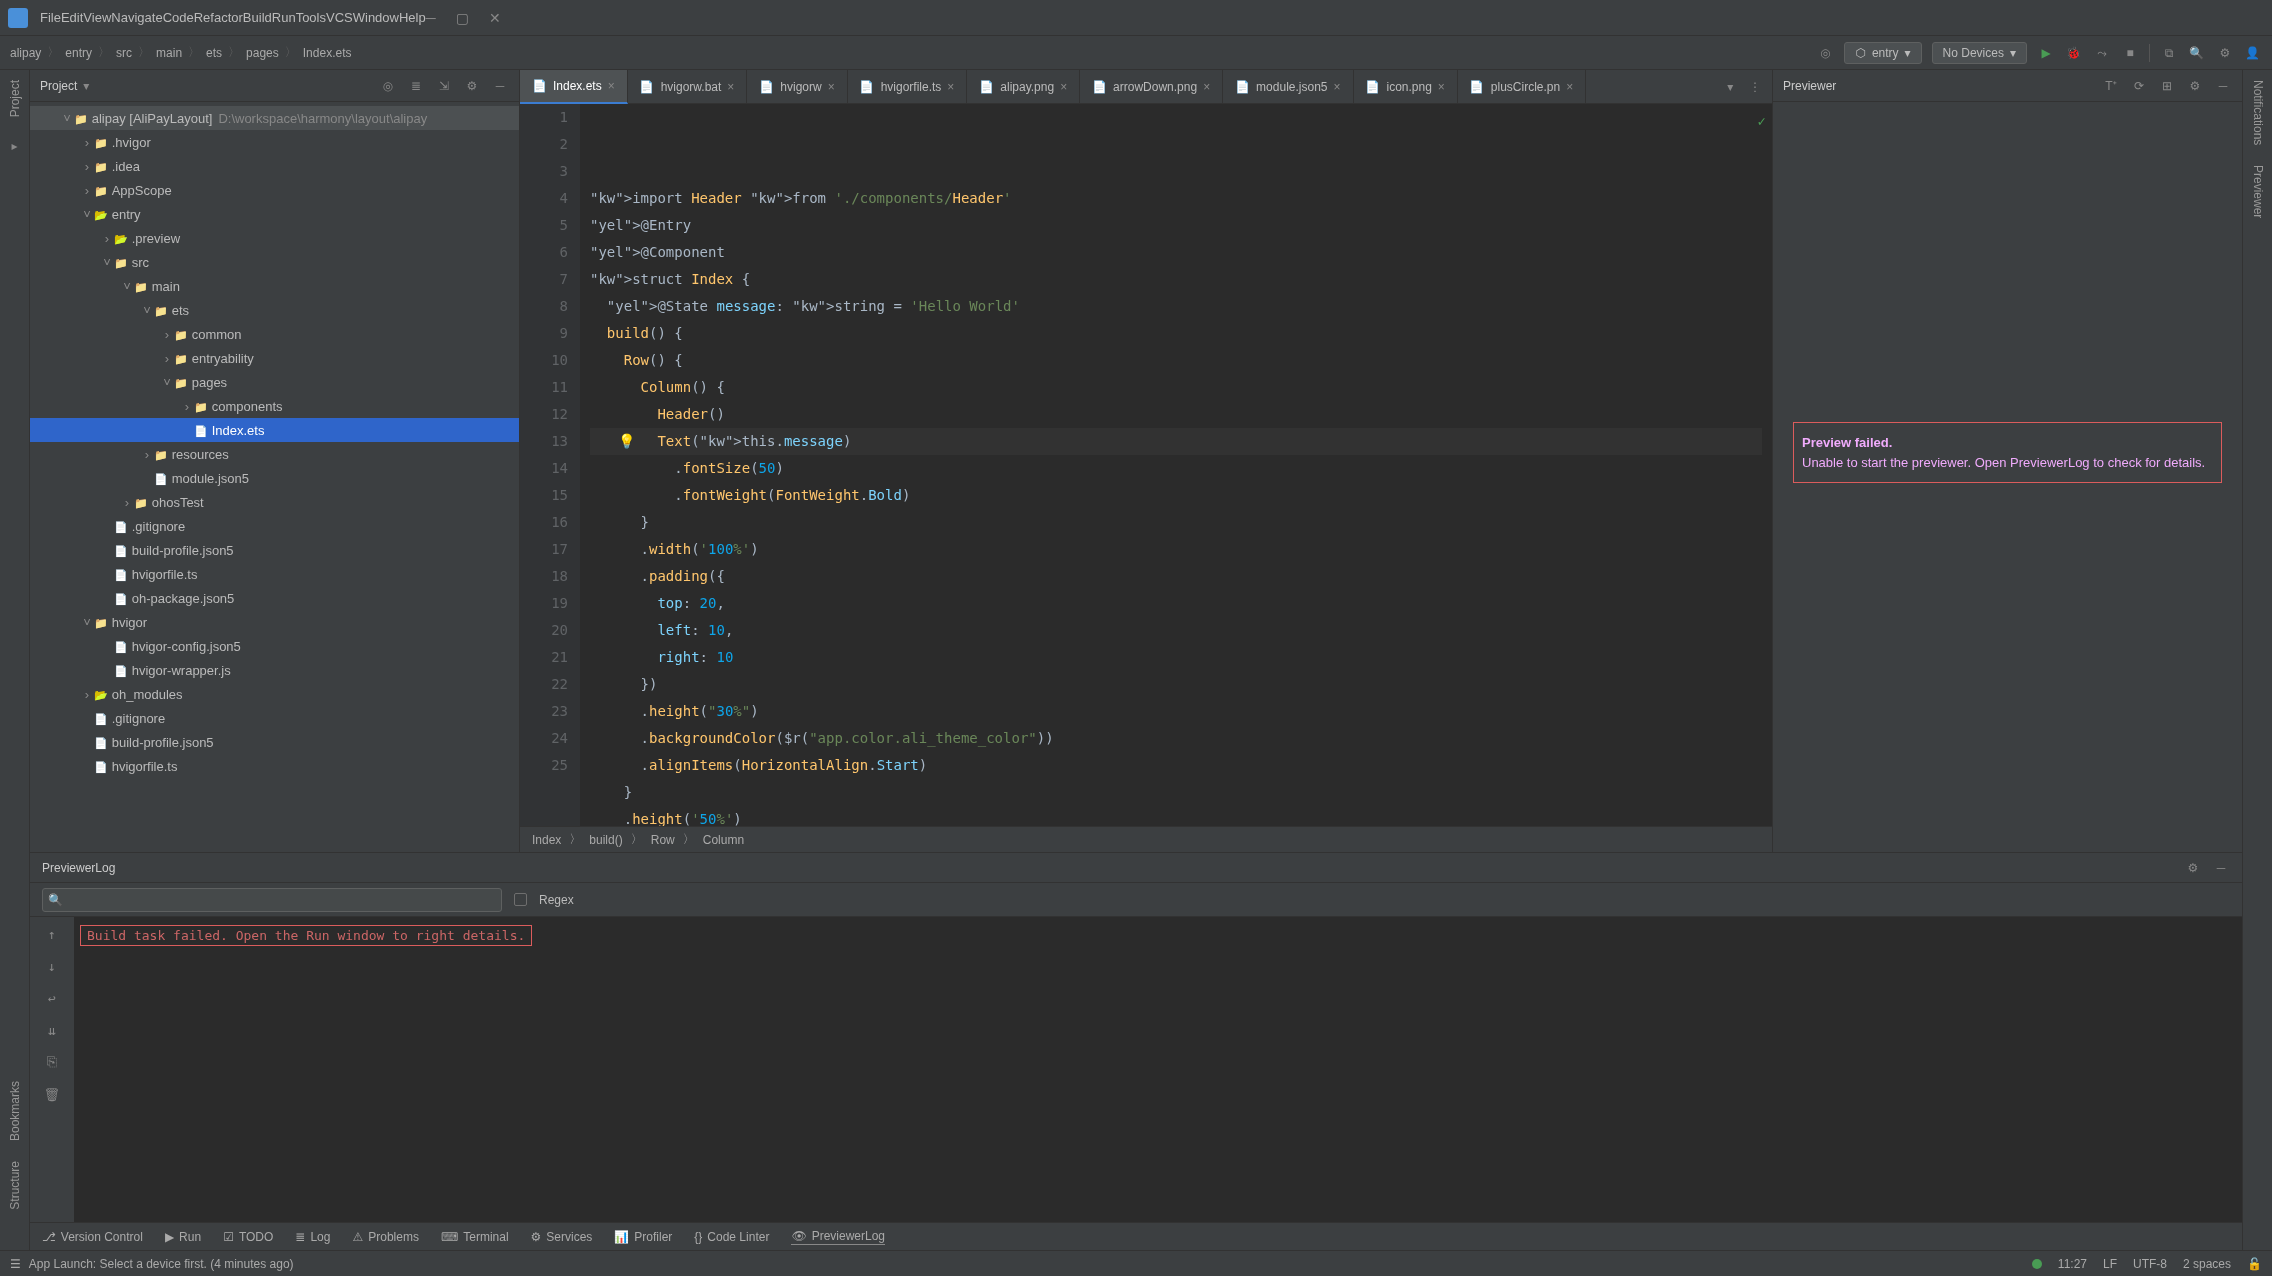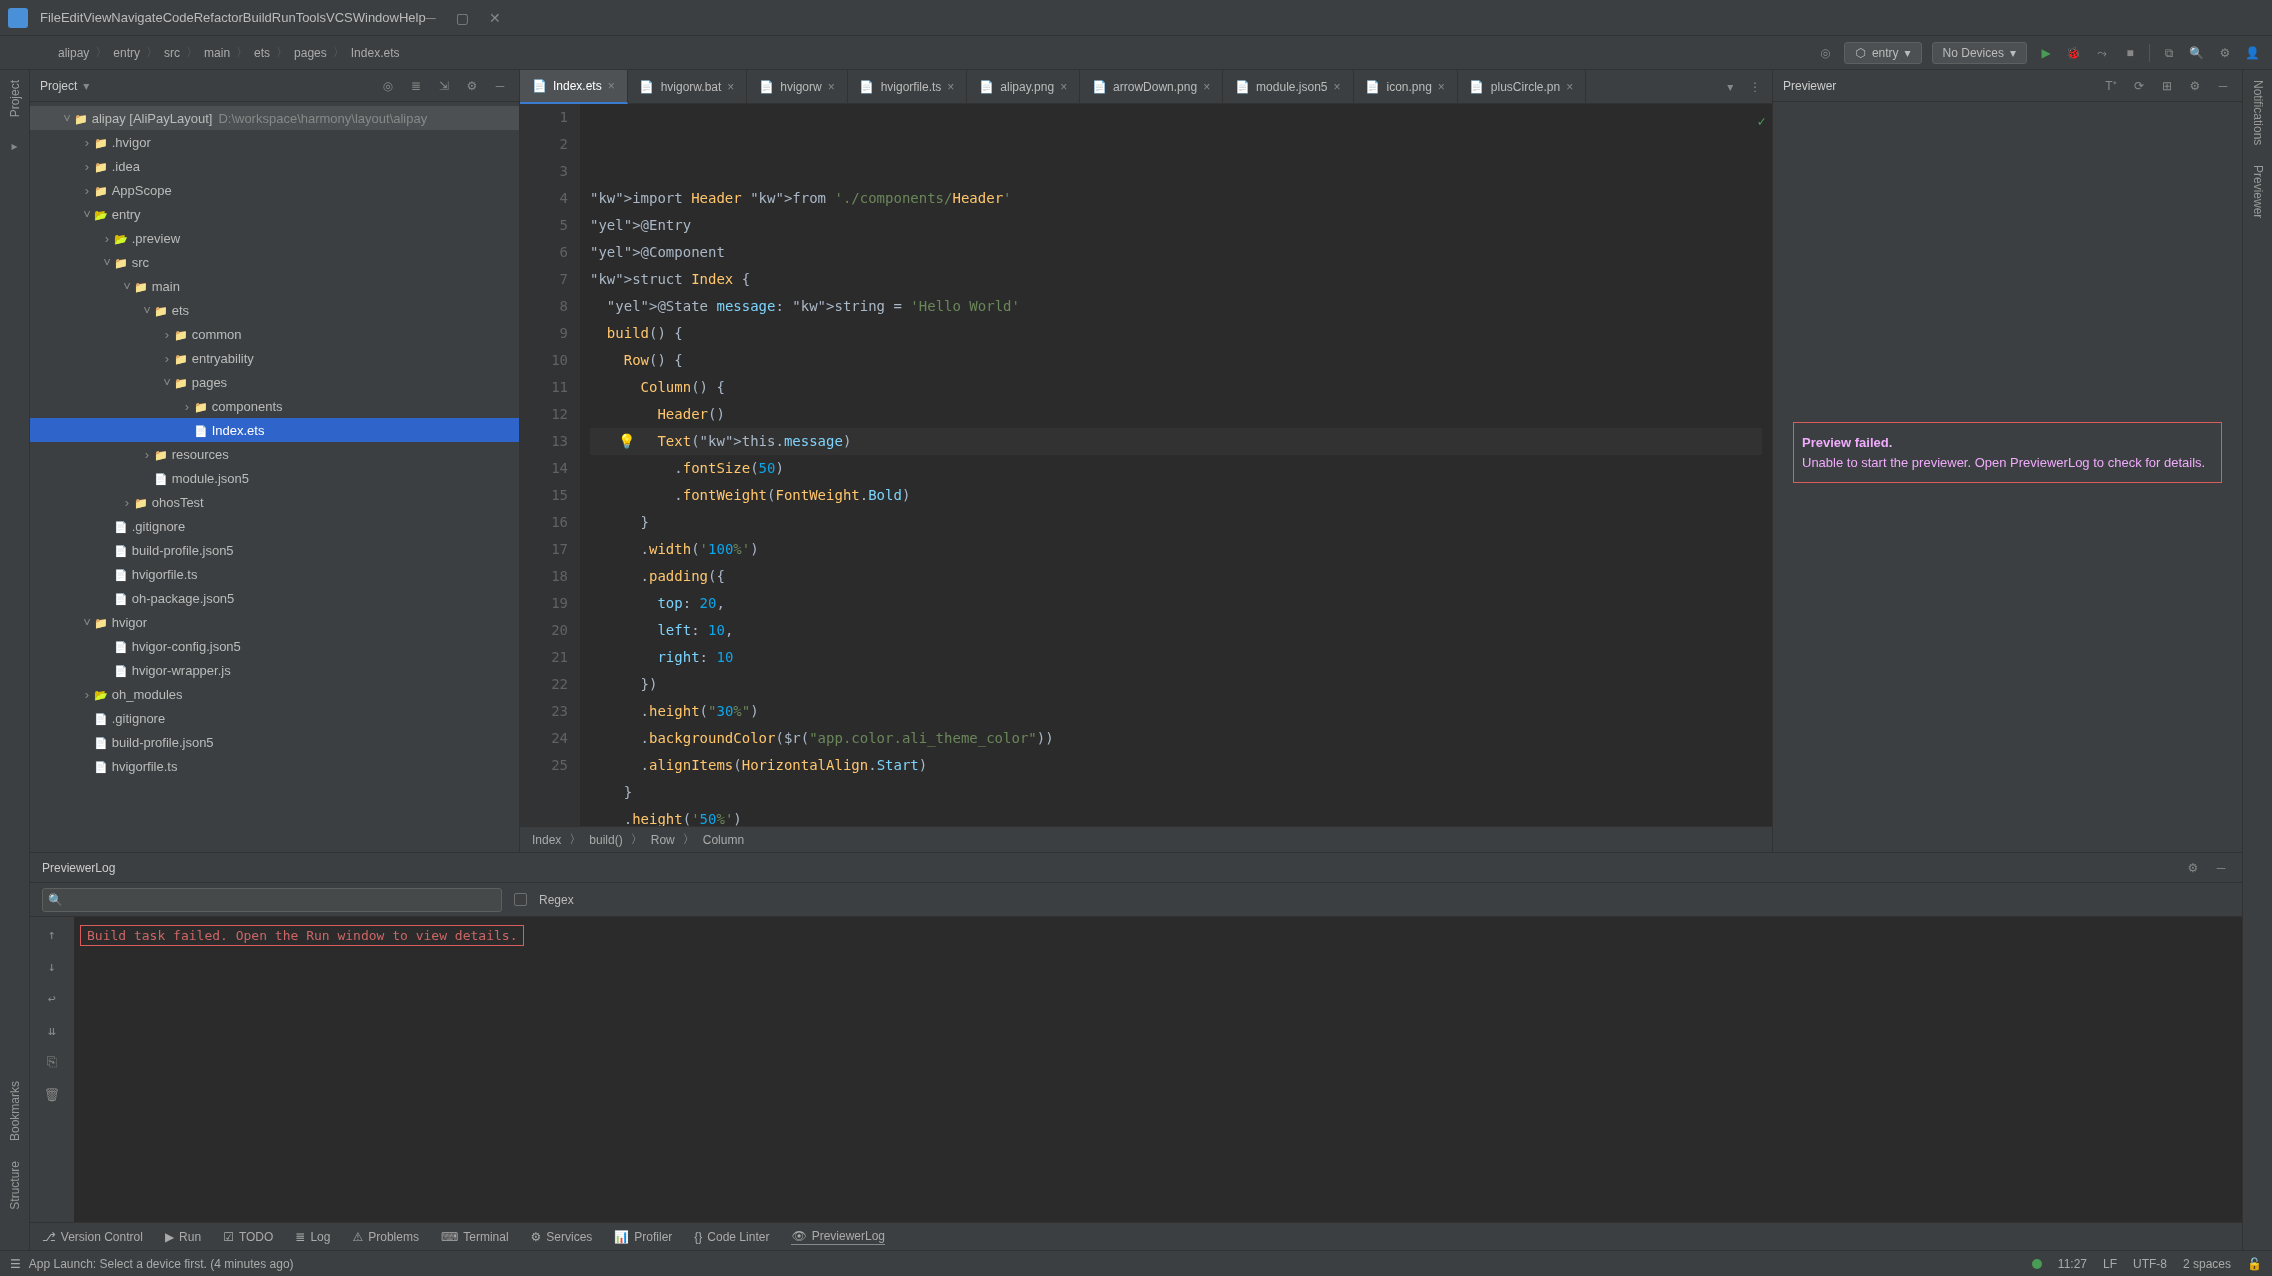--- a/index.html
+++ b/index.html
@@ -14,21 +14,21 @@
   display: flex;
   flex-direction: column;
 }
 .title-bar { height: 36px; background: #3c3f41; display: flex; align-items: center; padding: 0 8px; border-bottom: 1px solid #323232; }
 .logo { width: 20px; height: 20px; background: #4a90d9; border-radius: 3px; margin-right: 12px; }
 .menu { display: flex; color: #bbbbbb; font-size: 13px; }
 .menu span { cursor: pointer; }
 .window-title { flex: 1; text-align: center; color: #888; font-size: 13px; }
 .window-controls { display: flex; gap: 20px; color: #888; font-size: 14px; }
 .nav-bar { height: 34px; background: #3c3f41; display: flex; align-items: center; padding: 0 10px; border-bottom: 1px solid #323232; }
-.breadcrumb { display: flex; gap: 6px; align-items: center; font-size: 12px; color: #aaa; margin-left: 48px; }
+.breadcrumb { display: flex; gap: 6px; align-items: center; font-size: 12px; color: #aaa; }
 .breadcrumb .sep { color: #666; }
 .nav-right { margin-left: auto; display: flex; gap: 10px; align-items: center; }
 .combo { background: #4c5052; border: 1px solid #5e6060; border-radius: 3px; padding: 3px 10px; font-size: 12px; color: #bbb; display: flex; align-items: center; gap: 6px; }
 .icon-btn { width: 18px; height: 18px; color: #888; cursor: pointer; display: inline-flex; align-items: center; justify-content: center; }
 .icon-btn.green { color: #499c54; }
 .body-row { flex: 1; display: flex; min-height: 0; }
 .left-gutter { width: 30px; background: #3c3f41; border-right: 1px solid #323232; display: flex; flex-direction: column; align-items: center; padding-top: 10px; gap: 20px; }
 .left-gutter .vlabel { writing-mode: vertical-rl; transform: rotate(180deg); font-size: 12px; color: #999; cursor: pointer; }
 .right-gutter { width: 30px; background: #3c3f41; border-left: 1px solid #323232; display: flex; flex-direction: column; align-items: center; padding-top: 10px; gap: 20px; }
 .right-gutter .vlabel { writing-mode: vertical-rl; font-size: 12px; color: #999; cursor: pointer; }
@@ -447,21 +447,21 @@
       </div>
       <div class="log-body">
         <div class="log-left-tools">
           <span class="icon-btn">↑</span>
           <span class="icon-btn">↓</span>
           <span class="icon-btn">↩</span>
           <span class="icon-btn">⇊</span>
           <span class="icon-btn">⎘</span>
           <span class="icon-btn">🗑</span>
         </div>
-        <div class="log-line-box">Build task failed. Open the Run window to view details.</div>
+        <div class="log-line-box">Build task failed. Open the Run window to right details.</div>
       </div>
     </div>
 
     <div class="tool-window-bar" id="tw">
         <div class="tw-item">
           <span>⎇</span>
           <span>Version Control</span>
         </div>
         <div class="tw-item">
           <span>▶</span>

